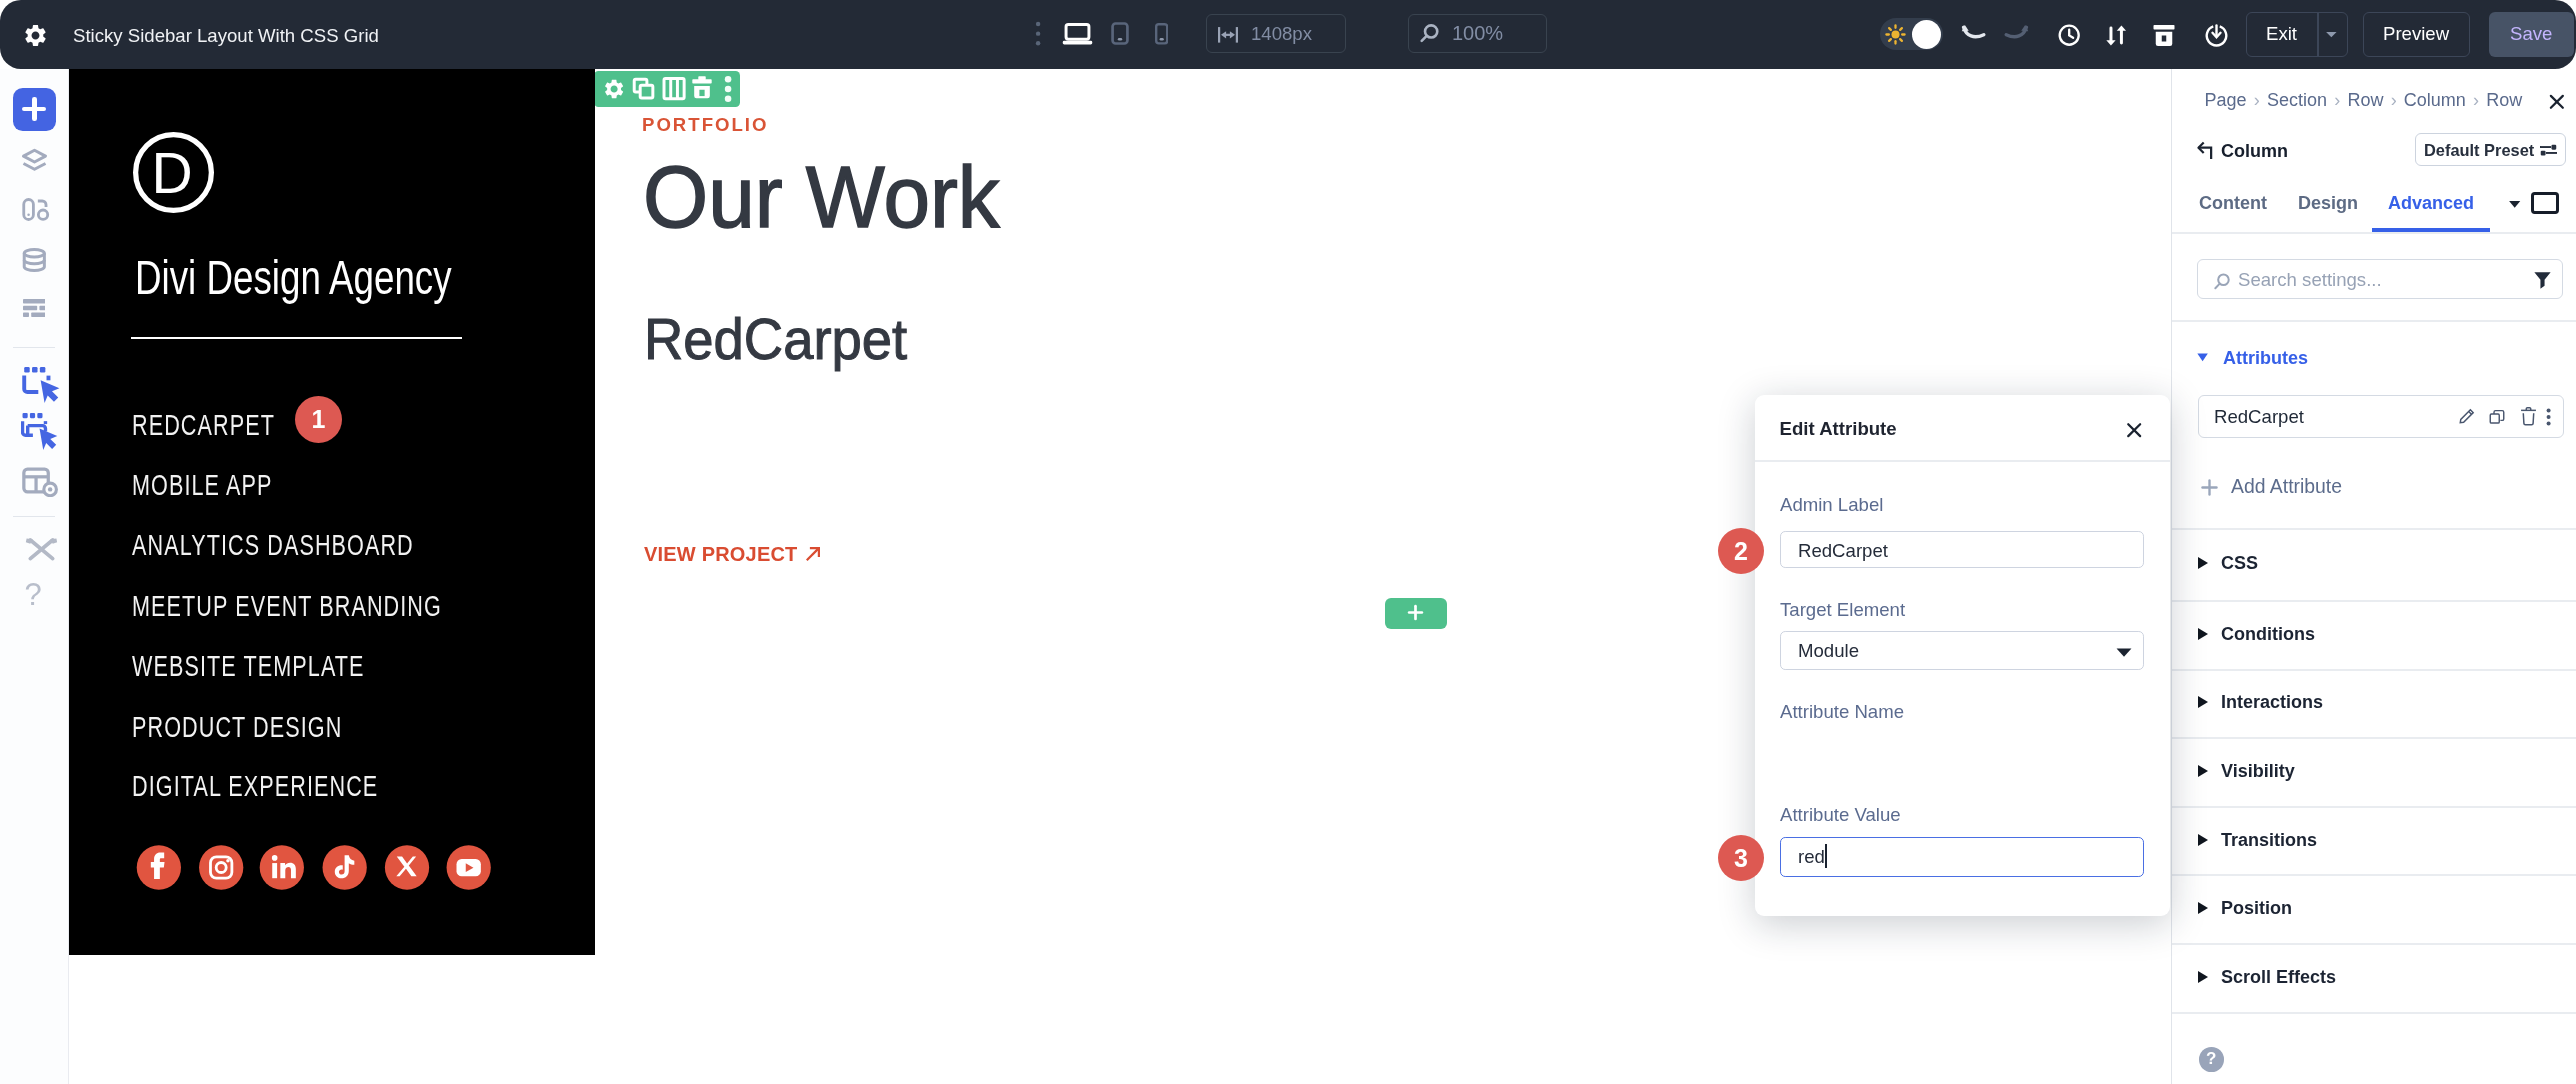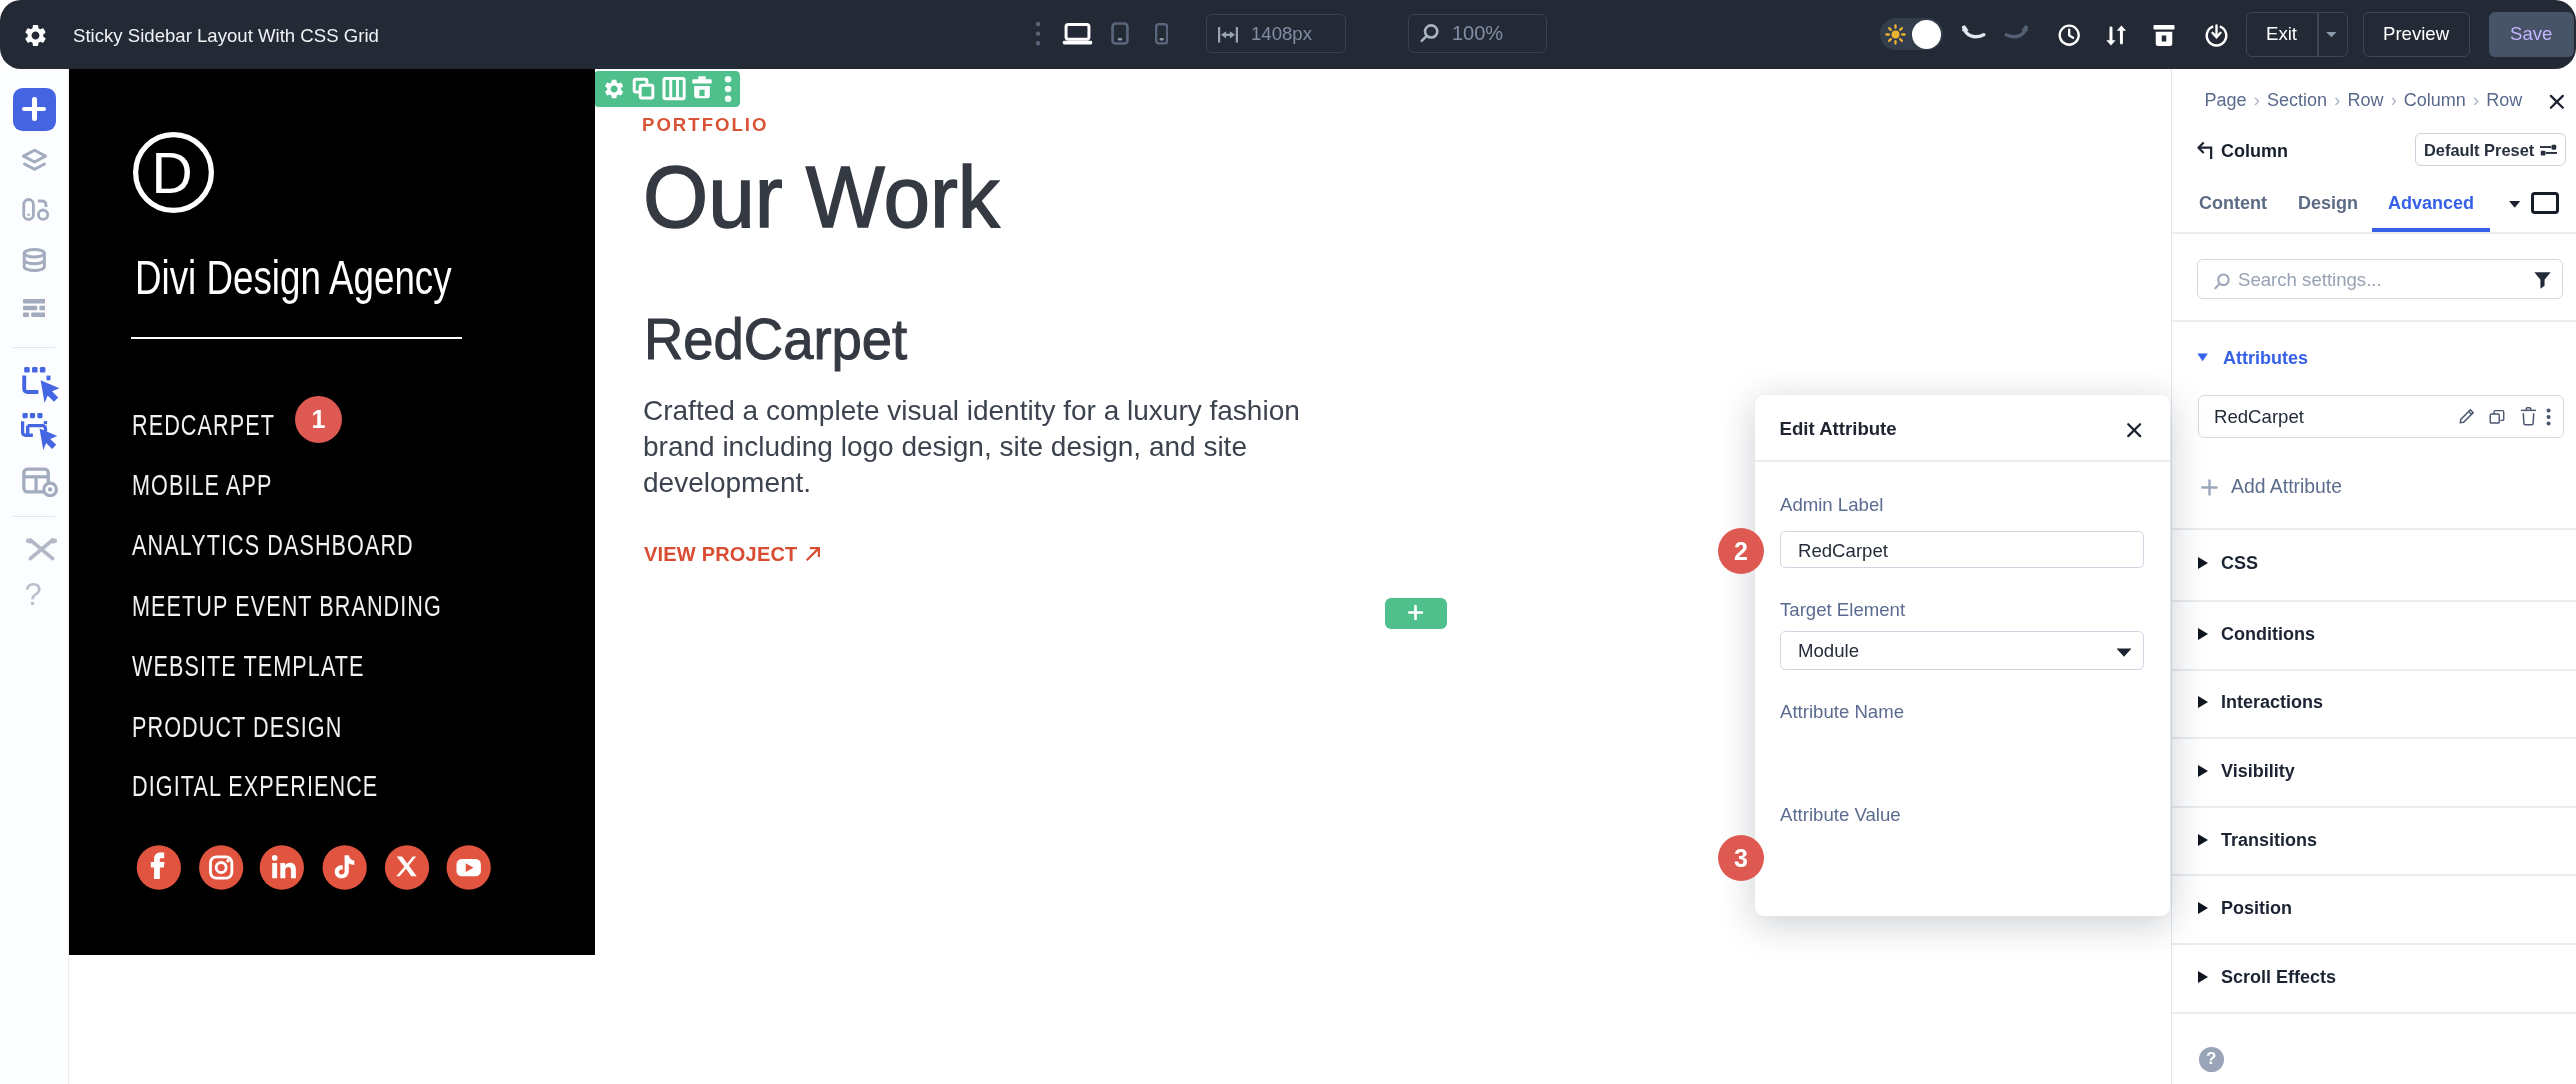--- a/index.html
+++ b/index.html
@@ -222,21 +222,20 @@
       </g>
     <g fill="#f2fdf8">
         <circle cx="180" cy="11" r="4.4"></circle>
         <circle cx="180" cy="24" r="4.4"></circle>
         <circle cx="180" cy="37" r="4.4"></circle>
       </g>
   </svg>
   <div class="abs" style="left:573px;top:45px;font-size:18.6px;font-weight:bold;letter-spacing:2px;color:#d95436;">PORTFOLIO</div>
   <div class="abs" style="left:574px;top:84px;font-size:87px;line-height:87px;color:#343942;-webkit-text-stroke:1.5px #343942;transform:scaleX(0.9626);transform-origin:left top;white-space:nowrap;">Our Work</div>
   <div class="abs" style="left:575px;top:242px;font-size:57px;line-height:57px;color:#343942;-webkit-text-stroke:1px #343942;transform:scaleX(0.955);transform-origin:left top;white-space:nowrap;">RedCarpet</div>
-  <div class="abs" style="left:574px;top:324px;width:697px;font-size:28px;line-height:36px;color:#3d434e;">Crafted a complete visual identity for a luxury fashion brand including logo design, site design, and site development.</div>
   <div class="abs" style="left:575px;top:474px;font-size:20px;font-weight:bold;letter-spacing:0.2px;color:#d94c31;">VIEW PROJECT<span style="display:inline-block;width:6px;"></span><svg width="18" height="18" viewBox="0 0 26 26" style="vertical-align:-2.2px">
         <g stroke="#d94c31" stroke-width="3.2" fill="none">
           <line x1="4" y1="22" x2="20" y2="6"></line>
           <path d="M8.5 4.5h13v13"></path>
         </g>
       </svg></div>
   <div class="abs" style="left:1316px;top:529px;width:62px;height:31px;background:#4fc08c;border-radius:6px;"></div>
   <svg class="abs" style="left:1338px;top:535px" width="17" height="17" viewBox="0 0 24 24">
       <g stroke="#fff" stroke-width="3.8" stroke-linecap="round">
         <line x1="12" y1="3" x2="12" y2="21"></line>
@@ -396,16 +395,20 @@
     </div>
   <div class="mlabel" style="top:204px">Target Element</div>
   <div class="minput" style="top:236px;height:39px;">
       <span>Module</span>
     </div>
   <svg class="abs" style="left:360px;top:252px" width="18" height="11.2" viewBox="0 0 24 15">
       <path d="M2 2l10 11L22 2z" fill="#1b2330"></path>
     </svg>
   <div class="mlabel" style="top:306px">Attribute Name</div>
   <div class="mlabel" style="top:409px">Attribute Value</div>
+  <div class="minput mfocus" style="top:442px;height:40px;">
+      <span>red</span>
+      <i></i>
+    </div>
 </div>
 <div class="badge" style="left:1718px;top:528px;width:46px;height:46px;font-size:25px;line-height:46px;">2</div>
 <div class="badge" style="left:1718px;top:835px;width:46px;height:46px;font-size:25px;line-height:46px;">3</div>
 
 
 </body></html>

